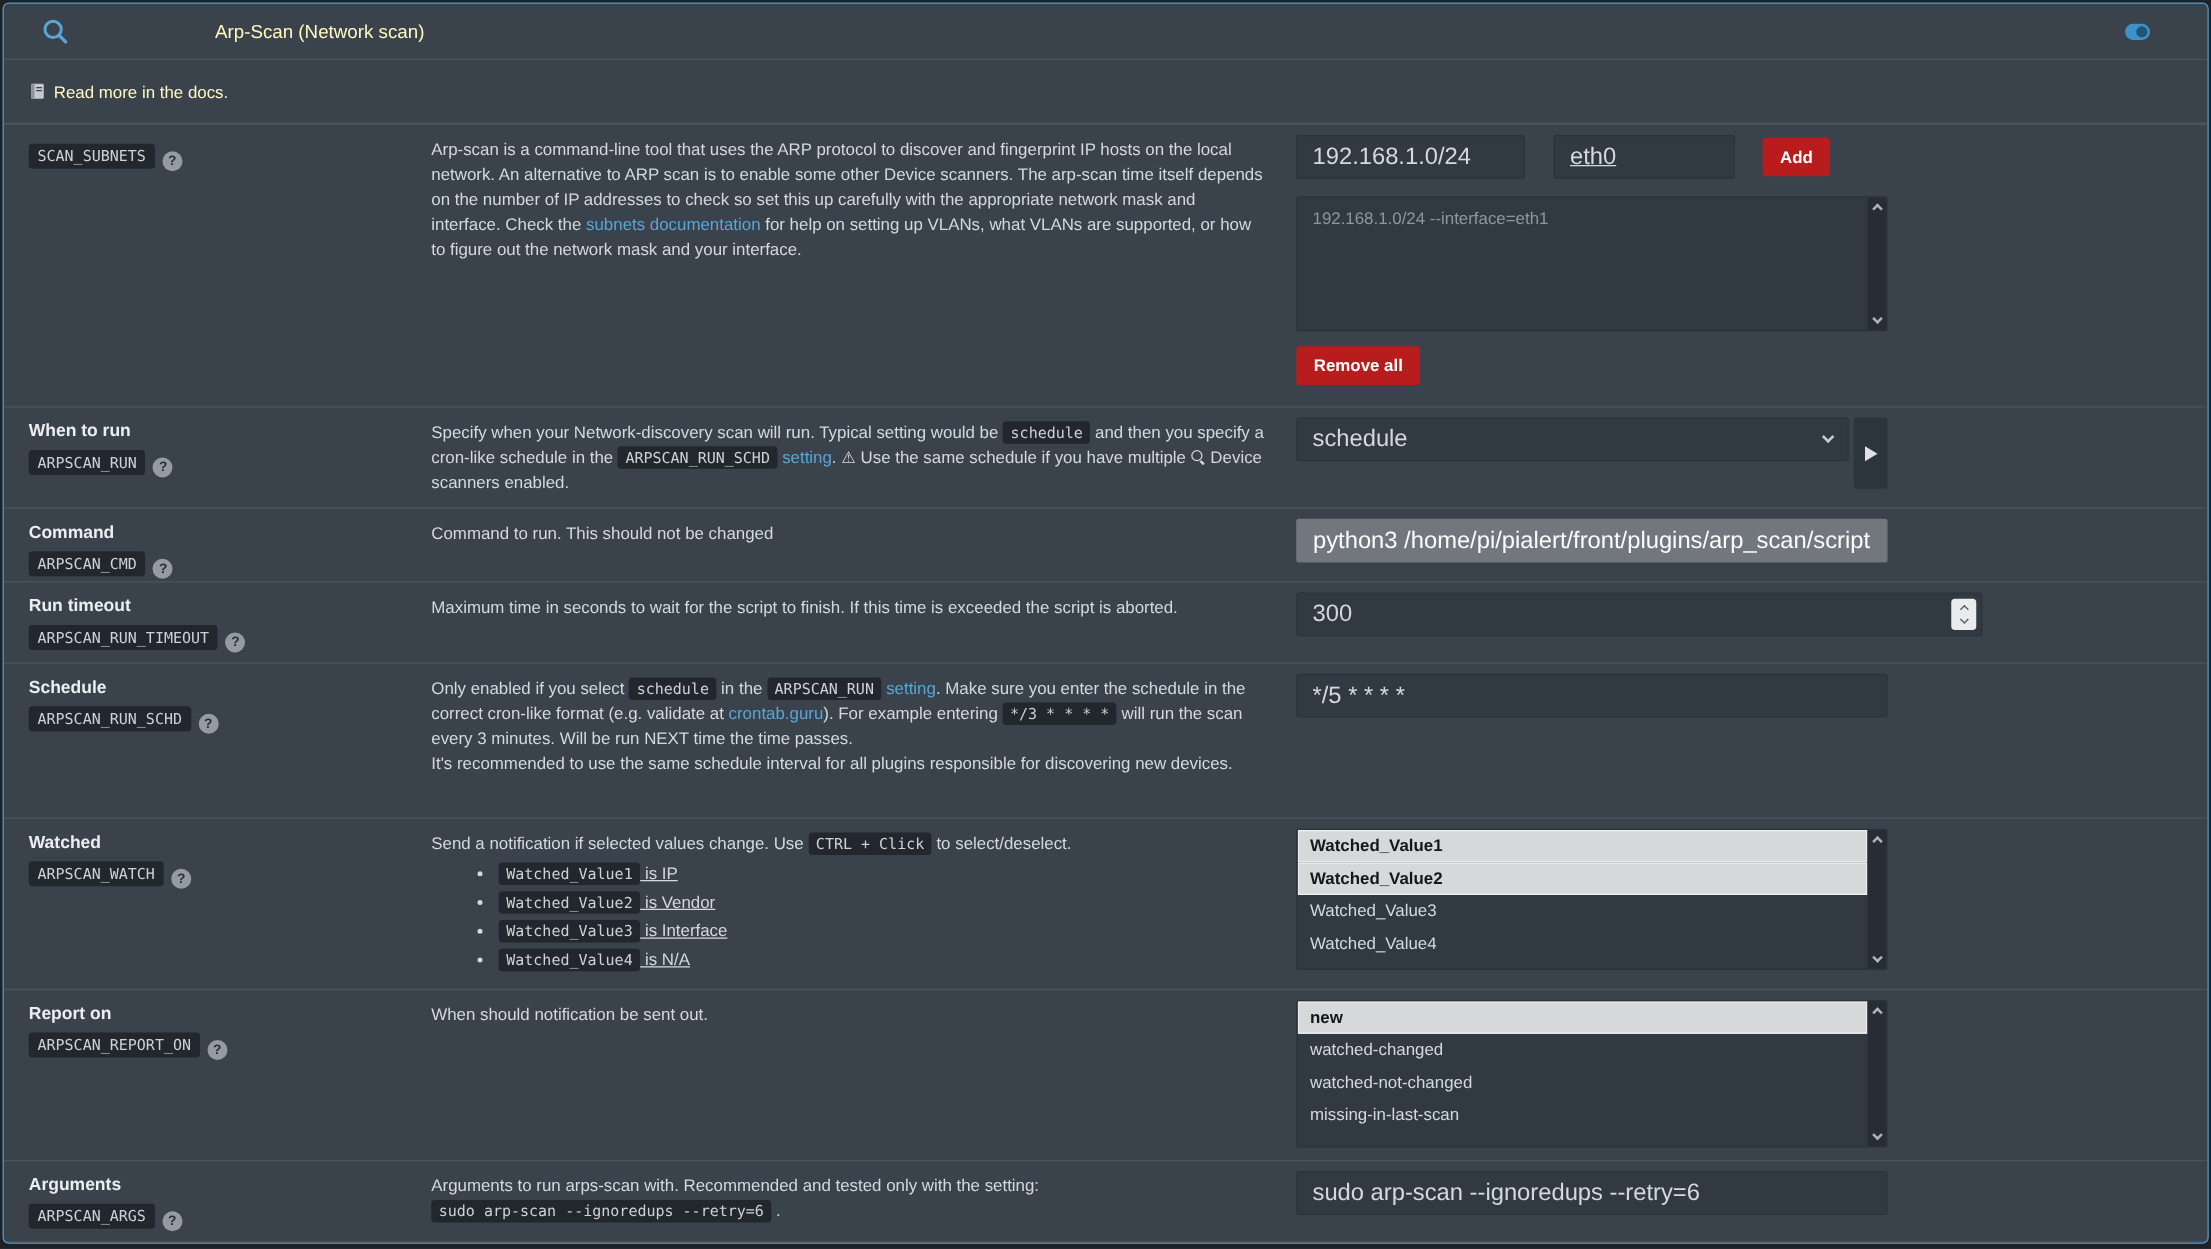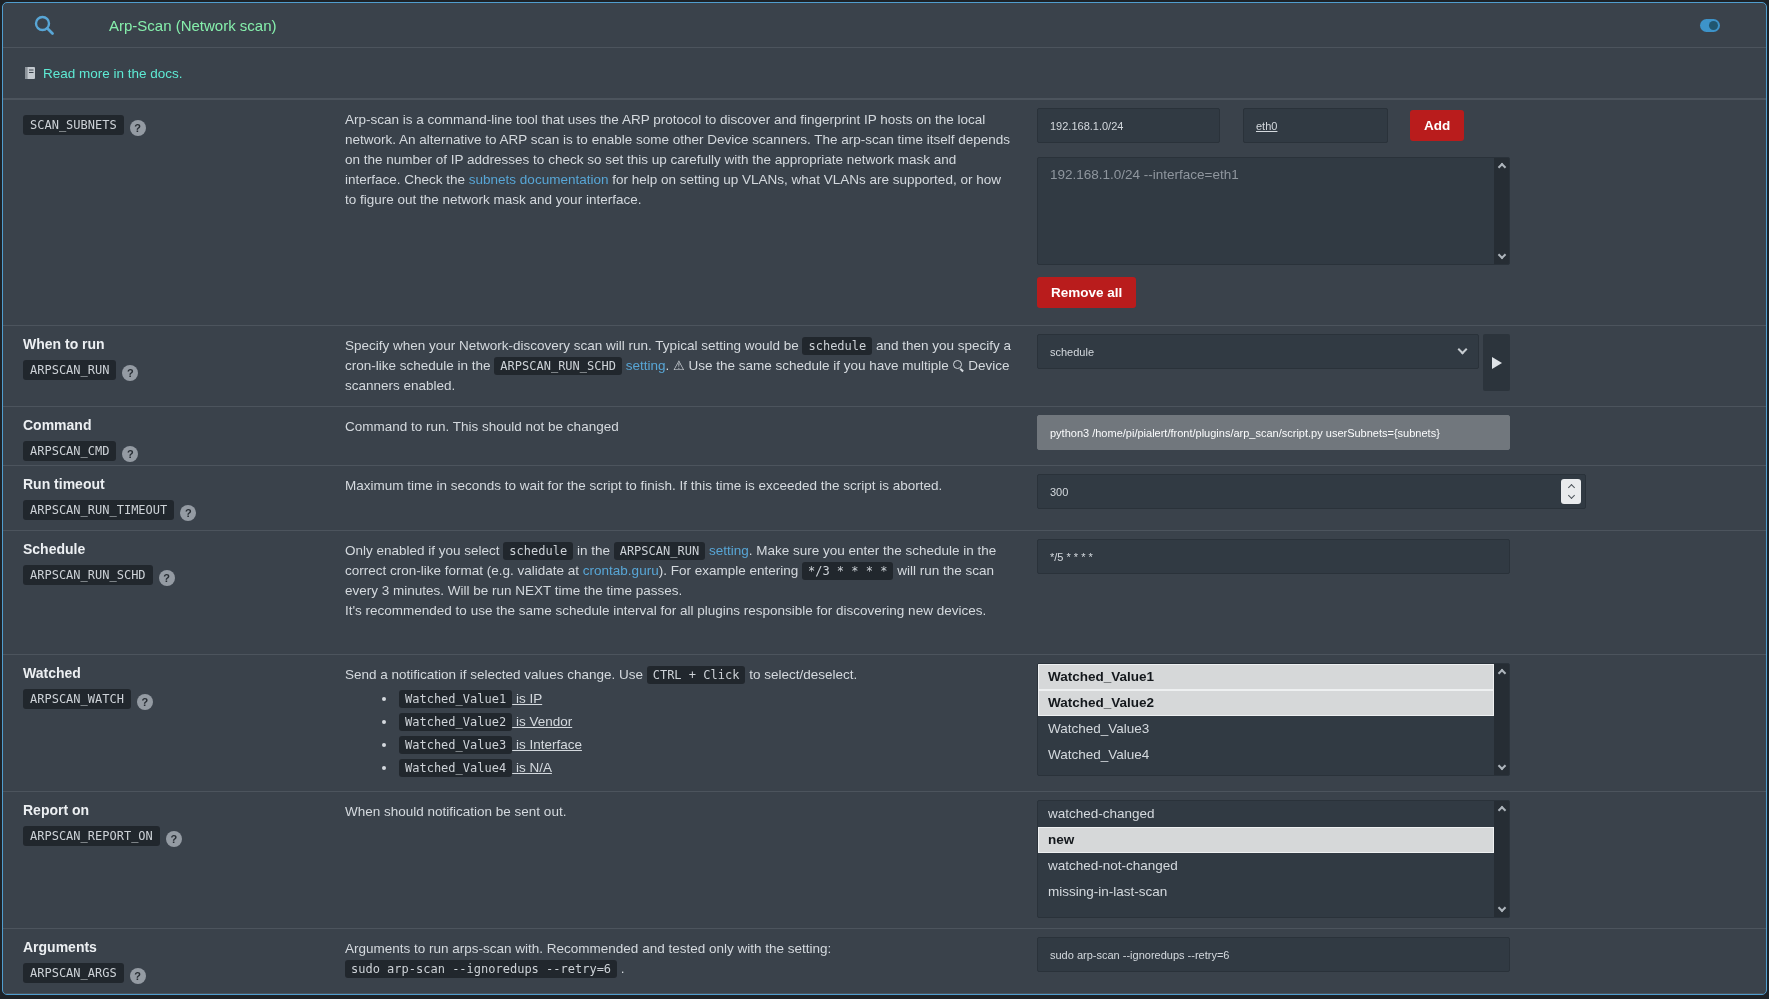--- a/index.html
+++ b/index.html
@@ -11,27 +11,27 @@
     font-size:13.5px; color:#d4d9de;
   }
   .panel {
     position:absolute; left:2px; top:2px; width:1765px; height:993px;
     background:#3a424b; border:1px solid #509dce; border-radius:5px;
     overflow:hidden;
   }
   
   .panel-header { height:45px; display:flex; align-items:center; border-bottom:1px solid #4c545d; padding:0 14px 0 30px; }
   .search-icon-wrap { width:22px; height:22px; flex:0 0 auto; cursor:pointer; }
-  .panel-title { margin-left:54px; color:#86efac; font-size:15px; }
+  .panel-title { margin-left:117px; color:#fef9c3; font-size:15px; }
   .header-toggle { margin-left:auto; margin-right:32px; width:20px; height:13px; border-radius:7px; background:#3d93c9; position:relative; cursor:pointer; }
   .header-toggle .knob { position:absolute; right:2px; top:2px; width:9px; height:9px; border-radius:50%; background:#20566f; }
   
   .docs-row { height:51px; display:flex; align-items:center; padding:0 20px; border-bottom:1px solid #4c545d; }
   .book-icon { width:14px; height:14px; margin-right:6px; flex:0 0 auto; }
-  .docs-link { color:#5eead4; text-decoration:none; }
+  .docs-link { color:#fef9c3; text-decoration:none; }
   
   .setting-row { display:grid; grid-template-columns:322px 692px 473px 1fr; padding-left:20px; border-top:1px solid #4c545d; align-items:start; }
   .setting-row:first-of-type { border-top:none; }
   .row-subnets  { min-height:226px; }
   .row-when     { min-height:81px; }
   .row-command  { min-height:59px; }
   .row-timeout  { min-height:65px; }
   .row-schedule { min-height:124px; }
   .row-watched  { min-height:128px; }
   .row-report   { min-height:137px; }
@@ -55,21 +55,21 @@
   .warn-glyph { font-size:13px; color:#d4d9de; }
   .mag-glyph { display:inline-block; position:relative; width:12px; height:12px; vertical-align:-2px; }
   .mag-glyph::before { content:""; position:absolute; left:0; top:0; width:7px; height:7px; border:1.6px solid #d4d9de; border-radius:50%; }
   .mag-glyph::after  { content:""; position:absolute; left:8px; top:8px; width:4px; height:1.8px; background:#d4d9de; transform:rotate(45deg); transform-origin:0 0; }
   .bullet-list { margin:4px 0 0 0; padding-left:52px; }
   .bullet-list li { margin:3px 0; padding-left:2px;text-decoration:underline; }
   
   .col-control { padding-top:8px; padding-bottom:10px; }
   .ctl-input, .ctl-select {
     background:#313a43; border:1px solid #2a323a; border-radius:2px;
-    color:#d4d9de; font-family:"Liberation Sans", sans-serif; font-size:11px;
+    color:#d4d9de; font-family:"Liberation Sans", sans-serif; font-size:19px;
     height:35px; padding:0 12px; outline:none;
   }
   .full-w { width:473px; }
   .subnet-inputs { display:flex; align-items:center; }
   .subnet-ip { width:183px; }
   .subnet-if { width:145px; margin-left:23px;text-decoration:underline; }
   .btn-primary {
     background:#b91c1c; color:#fff; border:none; border-radius:3px;
     font-family:"Liberation Sans", sans-serif; font-size:13.5px; font-weight:bold;
     padding:8px 14px; cursor:pointer;
@@ -256,22 +256,22 @@
 
   <div class="setting-row row-report">
     <div class="col-label">
       <div class="row-title">Report on</div>
       <span class="code-badge">ARPSCAN_REPORT_ON</span><span class="help-icon">?</span>
     </div>
     <div class="col-desc">When should notification be sent out.</div>
     <div class="col-control">
       <div class="listbox report-list" style="margin-top:0;">
         <div class="listbox-items">
+            <div class="ms-option selected">new</div>
             <div class="ms-option">watched-changed</div>
-            <div class="ms-option selected">new</div>
             <div class="ms-option">watched-not-changed</div>
             <div class="ms-option">missing-in-last-scan</div>
           </div>
         <div class="fake-scrollbar">
           <span class="sb-chev up"></span>
           <span class="sb-chev down"></span>
         </div>
       </div>
     </div>
     <div></div>

